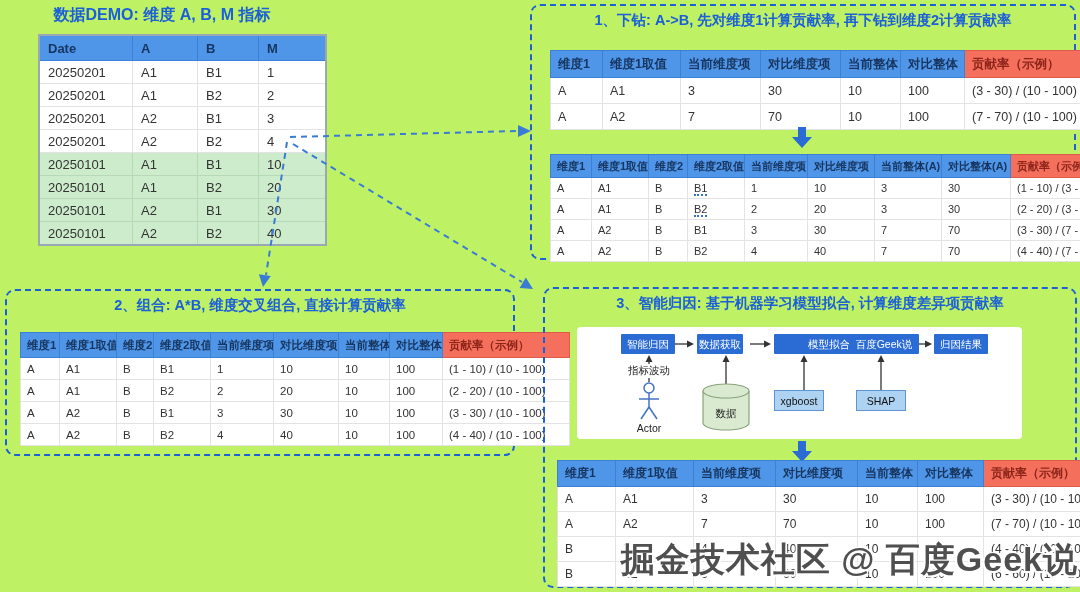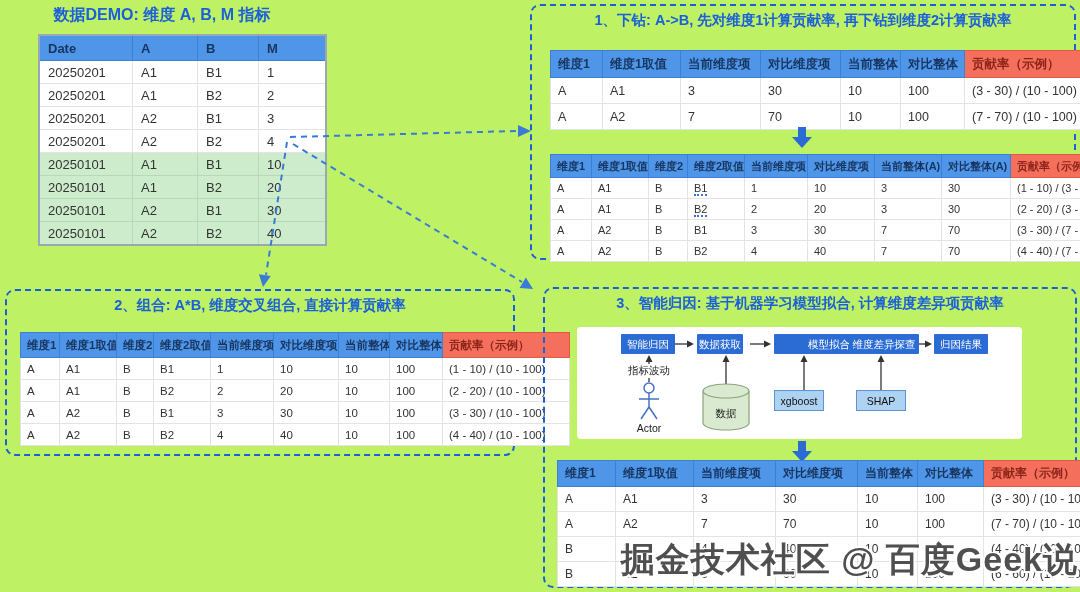--- a/index.html
+++ b/index.html
@@ -359,21 +359,21 @@
         </g>
 
         <g>
           <path d="M126 64 L126 96 A23 7 0 0 0 172 96 L172 64" fill="#d9ead0" stroke="#8aa27a" stroke-width="1.2"></path>
           <ellipse cx="149" cy="64" rx="23" ry="7" fill="#d9ead0" stroke="#8aa27a" stroke-width="1.2"></ellipse>
         </g>
       </svg>
       <div class="step" style="left:44px;width:54px;">智能归因</div>
       <div class="step" style="left:120px;width:46px;">数据获取</div>
       <div class="step" style="left:197px;width:54px;padding-left:28px;">模型拟合</div>
-      <div class="step" style="left:272px;width:70px;">维度差异探查</div>
+      <div class="step" style="left:272px;width:70px;">百度Geek说</div>
       <div class="step" style="left:357px;width:54px;">归因结果</div>
       <div class="lbl" style="left:44px;top:37px;width:56px;">指标波动</div>
       <div class="lbl" style="left:47px;top:95px;width:50px;">Actor</div>
       <div class="lbl" style="left:125px;top:80px;width:48px;background:transparent;">数据</div>
       <div class="ml-box" style="left:197px;">xgboost</div>
       <div class="ml-box" style="left:279px;">SHAP</div>
     </div>
 
     <div class="down-arrow" style="left:246px;top:152px;">
       <svg width="22" height="22" viewBox="0 0 22 22">

